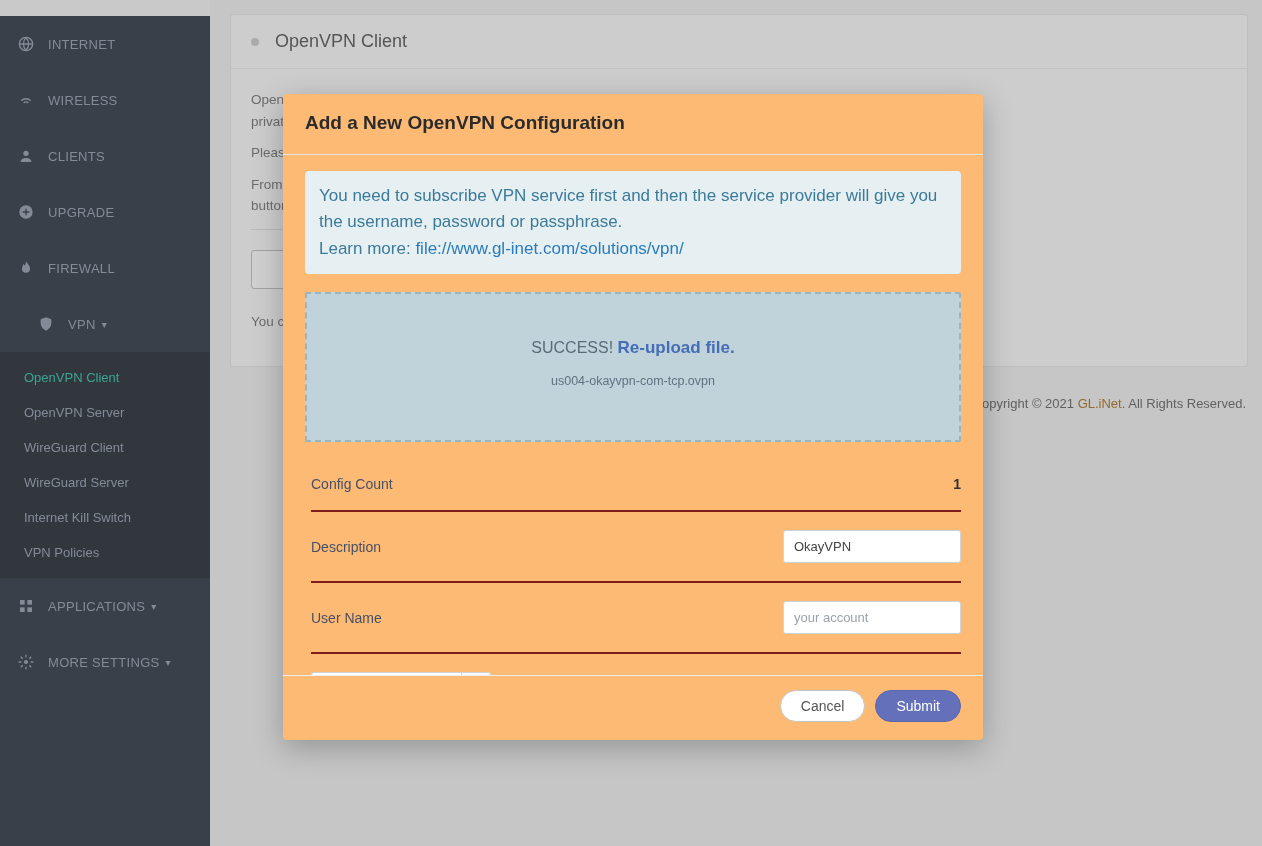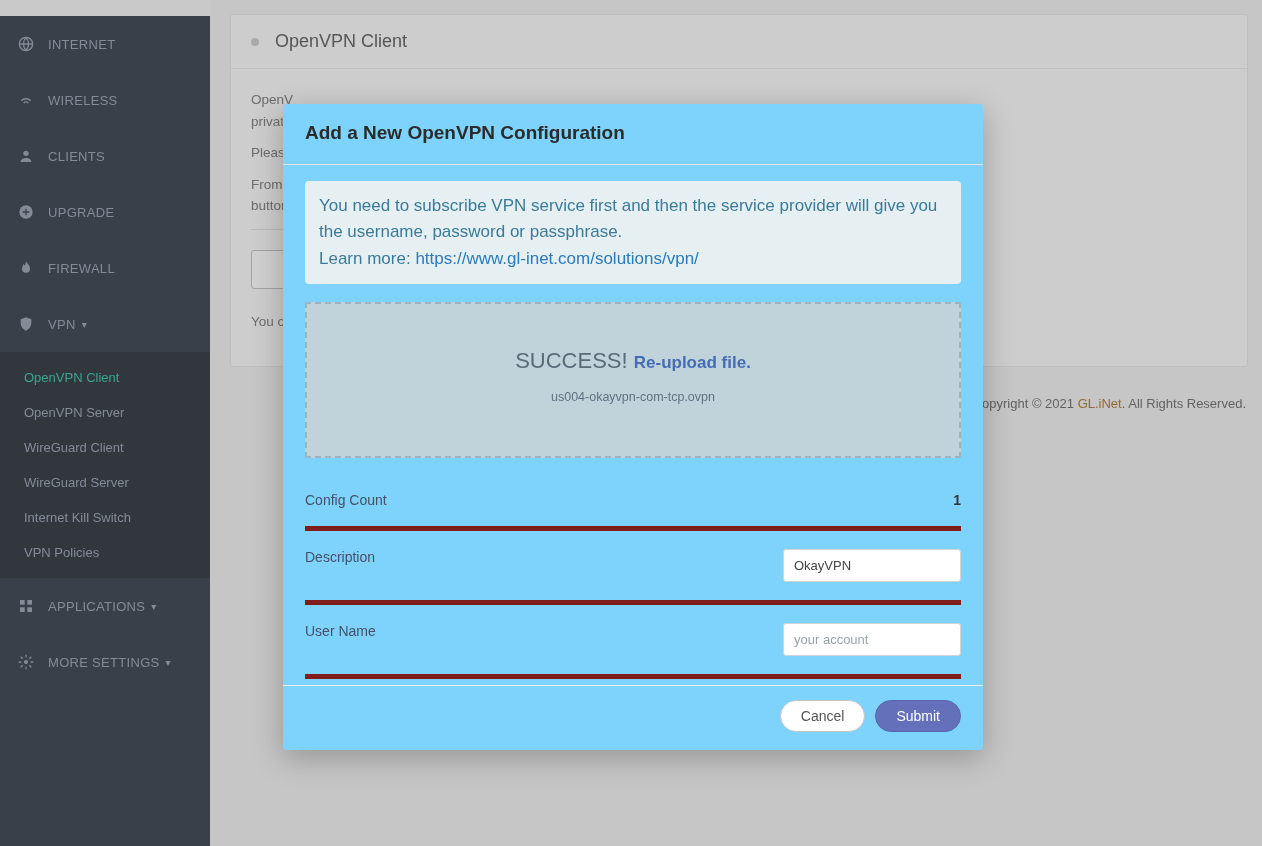--- a/index.html
+++ b/index.html
@@ -2,21 +2,21 @@
 <html><head>
 <meta charset="utf-8">
 <style>
 * { margin: 0; padding: 0; box-sizing: border-box; }
 body { font-family: -apple-system, BlinkMacSystemFont, "Segoe UI", Helvetica, Arial, sans-serif; font-size: 14px; color: #555; background: #f5f5f5; overflow: hidden; width: 1262px; height: 846px; position: relative; }
 
 
 .sidebar { position: absolute; left: 0; top: 16px; width: 210px; height: 100%; background: #1a2332; color: #8a96a8; }
 .sidebar-item { display: flex; align-items: center; padding: 0 16px; height: 56px; cursor: pointer; font-size: 13px; font-weight: 500; letter-spacing: 0.3px; }
 .sidebar-item .icon { width: 20px; display: flex; justify-content: center; margin-right: 12px; }
-.sidebar-item.expanded { background: #1a2332; }
+.sidebar-item.expanded { background: #1a2332; margin-left: 20px; }
 .sidebar-caret { margin-left: 6px; font-size: 10px; }
 .sidebar-sub { background: #0d1420; padding: 8px 0; }
 .sidebar-sub-item { padding: 10px 24px; cursor: pointer; font-size: 13px; color: #8a96a8; }
 .sidebar-sub-item.active { color: #1abc9c; }
 
 
 .main { position: absolute; left: 210px; top: 0; right: 0; height: 100%; background: #f0f0f0; }
 .content-card { margin: 14px 14px 0 20px; background: #fafafa; border: 1px solid #e3e3e3; border-radius: 3px; }
 .card-header { padding: 16px 20px; border-bottom: 1px solid #e8e8e8; display: flex; align-items: center; }
 .card-header .bullet { width: 8px; height: 8px; border-radius: 50%; background: #c5c5c5; margin-right: 16px; }
@@ -28,36 +28,36 @@
 .upload-btn { display: inline-block; margin-top: 8px; padding: 8px 18px; border: 1px solid #bbb; background: #fff; border-radius: 3px; font-size: 13px; }
 .you-can { margin-top: 22px; }
 
 .footer { position: absolute; right: 16px; top: 396px; font-size: 13px; color: #555; }
 .footer a { color: #a16207; text-decoration: none; }
 
 
 .overlay { position: absolute; inset: 0; background: rgba(120,120,120,0.35); }
 
 
-.modal { position: absolute; left: 283px; top: 104px; width: 700px; background: #7dd3fc; border-radius: 4px; box-shadow: 0 8px 30px rgba(0,0,0,0.25); }
+.modal { position: absolute; left: 283px; top: 94px; width: 700px; background: #fdba74; border-radius: 4px; box-shadow: 0 8px 30px rgba(0,0,0,0.25); }
 .modal-header { padding: 18px 22px 20px 22px; border-bottom: 1px solid #e6e6e6; }
 .modal-title { font-size: 19px; font-weight: 700; color: #2b2b2b; }
 
 .modal-body { padding: 16px 22px 12px 22px; max-height: 520px; overflow-y: auto; }
 .modal-body::-webkit-scrollbar { width: 9px; }
 .modal-body::-webkit-scrollbar-thumb { background: #c8c8c8; border-radius: 4px; }
 .info-box { background: #e6f0f2; border-radius: 4px; padding: 12px 14px; font-size: 17px; color: #3c7a99; line-height: 1.55; margin-bottom: 18px; }
 .info-box a { color: #2a7bbd; text-decoration: none; }
 
 .dropzone { border: 2px dashed #9bb4bd; background: #c0d3db; border-radius: 2px; padding: 44px 10px 52px 10px; text-align: center; margin-bottom: 16px; }
-.dropzone .success { font-size: 22px; color: #5c6a78; font-weight: 500; }
+.dropzone .success { font-size: 16px; color: #5c6a78; font-weight: 500; }
 .dropzone .reupload { font-size: 17px; color: #456db5; font-weight: 700; cursor: pointer; }
 .dropzone .filename { margin-top: 16px; font-size: 12.5px; color: #617182; }
 
-.field-row { display: flex; align-items: flex-start; padding: 18px 0; border-bottom: 5px solid #7f1d1d; }
+.field-row { display: flex; align-items: center; padding: 18px 0; border-bottom: 2px solid #7f1d1d; margin-left: 6px; }
 .field-row:first-of-type { border-top: 1px solid #eee; }
 .field-label { flex: 1; font-size: 14px; color: #475066; }
 .field-val { font-size: 14px; color: #333; font-weight: 700; }
 .field-input { width: 178px; padding: 8px 10px; border: 1px solid #d0d4d9; border-radius: 3px; font-size: 13px; color: #444; }
 .field-input::placeholder { color: #9aa3ad; }
 .pwd-wrap { display: flex; }
 .pwd-wrap .field-input { border-top-right-radius: 0; border-bottom-right-radius: 0; border-right: none; width: 150px; }
 .pwd-toggle { width: 30px; border: 1px solid #d0d4d9; border-top-right-radius: 3px; border-bottom-right-radius: 3px; background: #fafafa; display: flex; align-items: center; justify-content: center; cursor: pointer; }
 .pwd-toggle svg { opacity: 0.4; }
 .info-icon { display: inline-flex; width: 14px; height: 14px; border-radius: 50%; background: #475066; color: #fff; font-size: 10px; font-weight: 700; align-items: center; justify-content: center; margin-left: 4px; font-family: Georgia, serif; font-style: italic; }
@@ -179,21 +179,21 @@
 
 <div class="overlay"></div>
 
 <div class="modal">
   <div class="modal-header">
     <div class="modal-title">Add a New OpenVPN Configuration</div>
   </div>
   <div class="modal-body">
     <div class="info-box">
       <div>You need to subscribe VPN service first and then the service provider will give you the username, password or passphrase.</div>
-      <div><span>Learn more:  </span><a href="#">https://www.gl-inet.com/solutions/vpn/</a></div>
+      <div><span>Learn more:  </span><a href="#">file://www.gl-inet.com/solutions/vpn/</a></div>
     </div>
     <div class="dropzone">
       <div>
         <span class="success">SUCCESS! </span><span class="reupload">Re-upload file.</span>
       </div>
       <div class="filename">us004-okayvpn-com-tcp.ovpn</div>
     </div>
 
     <div class="field-row">
       <div class="field-label">Config Count</div>

